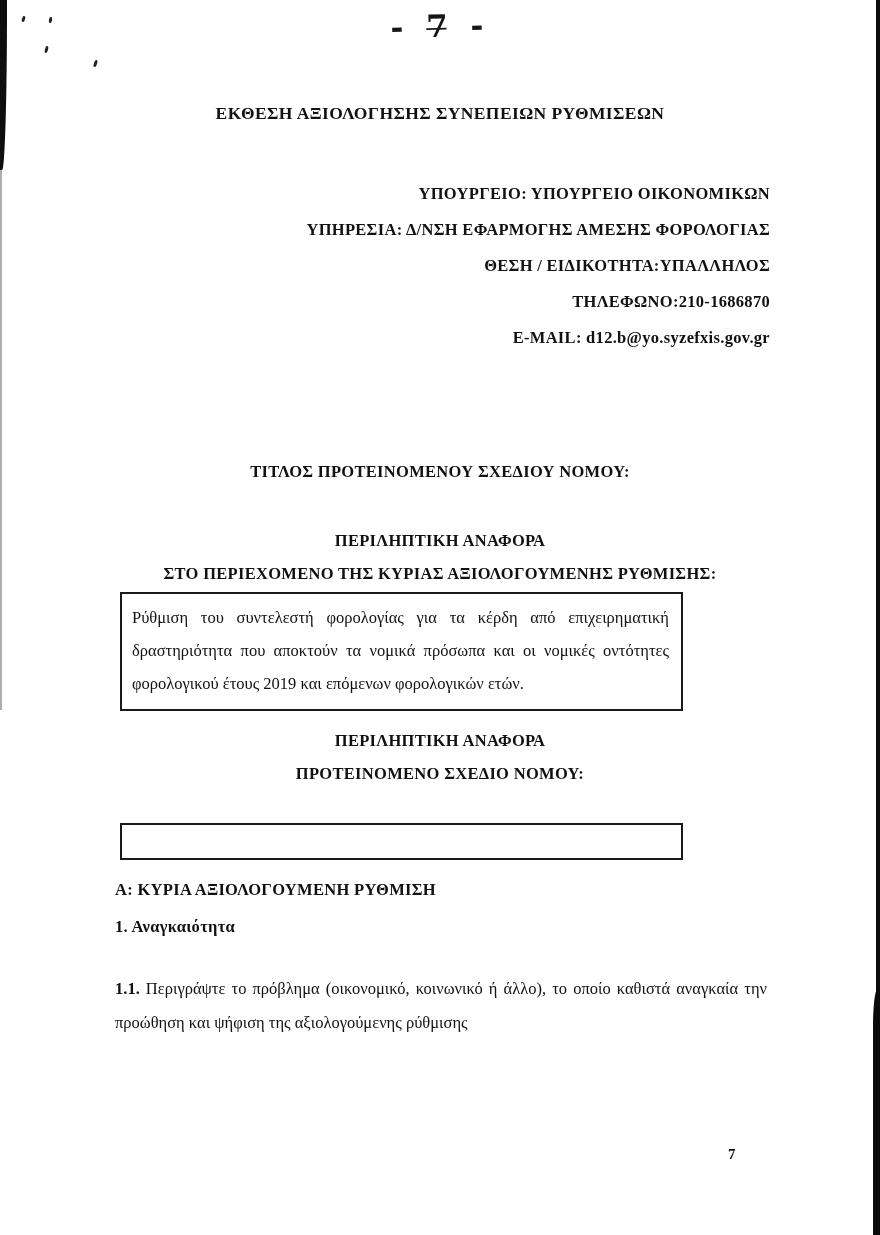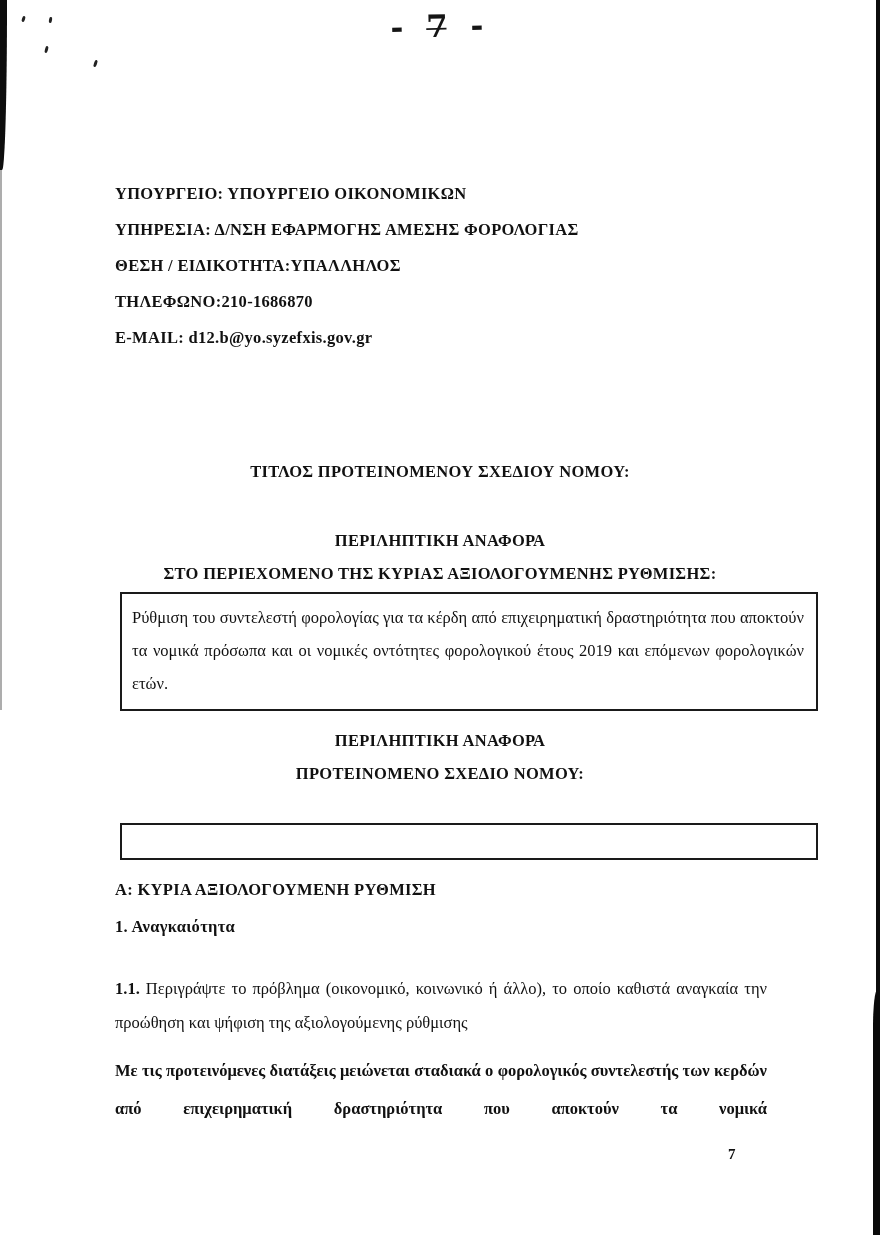--- a/index.html
+++ b/index.html
@@ -66,37 +66,38 @@
     font-weight: 700;
     letter-spacing: 0.4px;
   }
   .fields {
     position: absolute; left: 115px; top: 176px;
     width: 655px;
     font-size: 16.5px;
     font-weight: 700;
     line-height: 36px;
     letter-spacing: 0.3px;
+    text-align: right;
   }
   .center-head {
     position: absolute; left: 0;
     width: 100%;
     text-align: center;
     font-size: 16.5px;
     font-weight: 700;
     letter-spacing: 0.3px;
     line-height: 33px;
   }
   .h-law-title     { top: 455px; }
   .h-summary       { top: 524px; }
   .h-other         { top: 724px; }
 
   .text-box {
     position: absolute; left: 120px;
-    width: 698px;
+    width: 563px;
     border: 2px solid #1a1a1a;
     background: #fff;
   }
   .box-summary {
     top: 592px;
     min-height: 95px;
     padding: 7px 12px 9px 10px;
     font-size: 16.5px;
     line-height: 33px;
     text-align: justify;
@@ -147,20 +148,21 @@
   <div class="edge-left-faint"></div>
   <div class="edge-right"></div>
   <div class="edge-right-bottom"></div>
   <div class="speck speck-1"></div>
   <div class="speck speck-2"></div>
   <div class="speck speck-3"></div>
   <div class="speck speck-4"></div>
 
   <div class="handwritten">- 7̶ -</div>
 
+  <div class="doc-title">ΕΚΘΕΣΗ ΑΞΙΟΛΟΓΗΣΗΣ ΣΥΝΕΠΕΙΩΝ ΡΥΘΜΙΣΕΩΝ</div>
 
   <div class="fields">
     <div>ΥΠΟΥΡΓΕΙΟ: ΥΠΟΥΡΓΕΙΟ ΟΙΚΟΝΟΜΙΚΩΝ</div>
     <div>ΥΠΗΡΕΣΙΑ: Δ/ΝΣΗ ΕΦΑΡΜΟΓΗΣ ΑΜΕΣΗΣ ΦΟΡΟΛΟΓΙΑΣ</div>
     <div>ΘΕΣΗ / ΕΙΔΙΚΟΤΗΤΑ:ΥΠΑΛΛΗΛΟΣ</div>
     <div>ΤΗΛΕΦΩΝΟ:210-1686870</div>
     <div>E-MAIL: d12.b@yo.syzefxis.gov.gr</div>
   </div>
 
   <div class="center-head h-law-title">ΤΙΤΛΟΣ ΠΡΟΤΕΙΝΟΜΕΝΟΥ ΣΧΕΔΙΟΥ ΝΟΜΟΥ:</div>
@@ -180,17 +182,16 @@
   </div>
 
   <div class="text-box box-empty"></div>
 
   <div class="left-head h-section-a">Α: ΚΥΡΙΑ ΑΞΙΟΛΟΓΟΥΜΕΝΗ ΡΥΘΜΙΣΗ</div>
 
   <div class="left-head h-item1">1. Αναγκαιότητα</div>
 
   <div class="para para-11"><span class="num">1.1.</span><span> Περιγράψτε το πρόβλημα (οικονομικό, κοινωνικό ή άλλο), το οποίο καθιστά αναγκαία την προώθηση και ψήφιση της αξιολογούμενης ρύθμισης</span></div>
 
-  <div class="para para-answer">Με τις προτεινόμενες διατάξεις μειώνεται σταδιακά ο φορολογικός συντελεστής των κερδών από επιχειρηματική δραστηριότητα που αποκτούν τα νομικά</div>
 
   <div class="footer-page">7</div>
 
 </div>
 
 </body></html>

